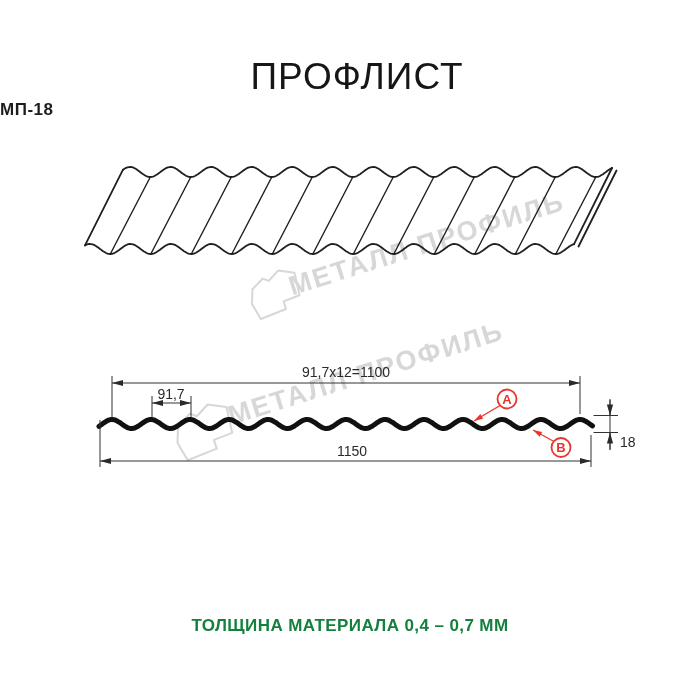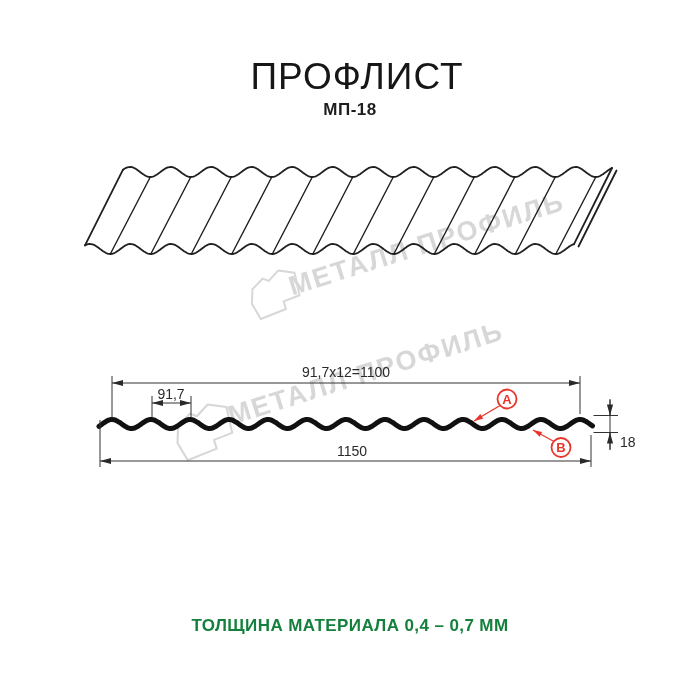--- a/index.html
+++ b/index.html
@@ -1,20 +1,20 @@
 <!DOCTYPE html>
 <html><head>
 <meta charset="utf-8">
 <style>
   html,body{margin:0;padding:0;background:#fff;}
   .page{position:relative;width:700px;height:700px;background:#ffffff;overflow:hidden;
         font-family:"Liberation Sans",sans-serif;}
   .title{position:absolute;top:56px;left:0;width:700px;text-align:center;
          font-size:37px;font-weight:400;letter-spacing:1px;color:#161616;padding-left:7px;}
-  .subtitle{position:absolute;top:100px;left:0;width:700px;text-align:center;
+  .subtitle{position:absolute;top:100px;left:0;width:700px;
             font-size:17px;font-weight:700;letter-spacing:.5px;color:#1d1d1d;}
   .footer{position:absolute;top:616px;left:0;width:700px;text-align:center;
           font-size:17px;font-weight:700;letter-spacing:.4px;color:#15803d;}
   svg{position:absolute;top:0;left:0;}
   .dim-text{font-family:"Liberation Sans",sans-serif;font-size:14px;fill:#2a2a2a;}
   .marker-letter{font-family:"Liberation Sans",sans-serif;font-size:13px;font-weight:700;}
   .wm-text{font-family:"Liberation Sans",sans-serif;font-size:27px;font-weight:700;}
 </style>
 </head>
 <body>

